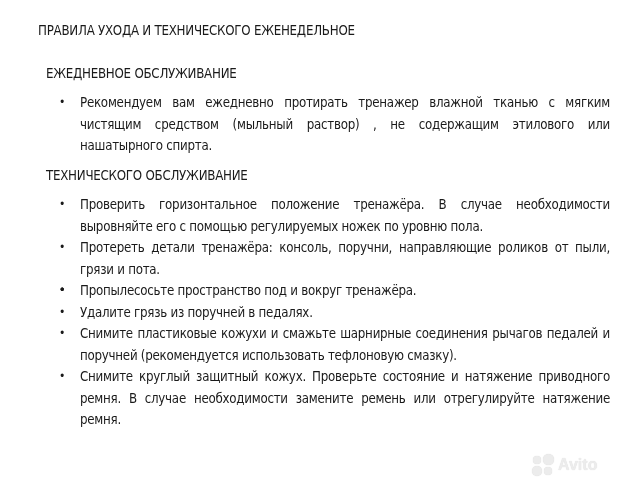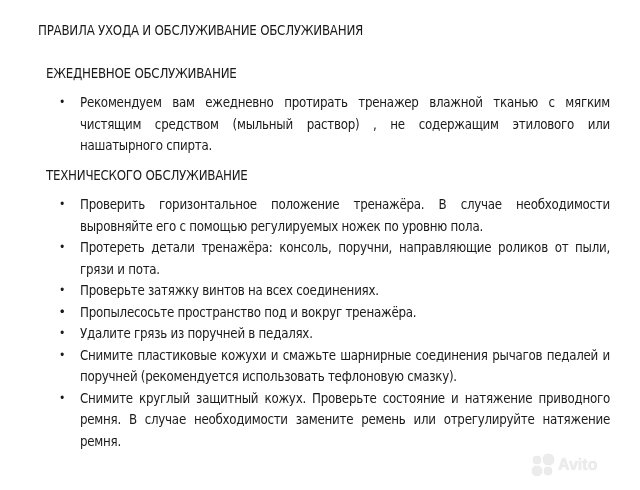--- a/index.html
+++ b/index.html
@@ -75,40 +75,40 @@
       position: absolute;
       border-radius: 50%;
       background: #ececec;
       box-shadow: 0 0 1px #d0d0d0;
     }
   </style>
 </head>
 <body>
 
 <div class="page">
-  <h1 class="doc-title">ПРАВИЛА УХОДА И ОБСЛУЖИВАНИЕ ОБСЛУЖИВАНИЯ</h1>
+  <h1 class="doc-title">ПРАВИЛА УХОДА И ТЕХНИЧЕСКОГО ЕЖЕНЕДЕЛЬНОЕ</h1>
 
   <div>
     <h2 class="section-heading">ЕЖЕДНЕВНОЕ ОБСЛУЖИВАНИЕ</h2>
     <ul class="bullets">
       <li><span class="dot">•</span><span>Рекомендуем вам ежедневно протирать тренажер влажной тканью с мягким чистящим средством (мыльный раствор) , не содержащим этилового или нашатырного спирта.</span></li>
     </ul>
   </div>
 
   <div>
     <h2 class="section-heading">ТЕХНИЧЕСКОГО ОБСЛУЖИВАНИЕ</h2>
     <ul class="bullets">
       <li><span class="dot">•</span><span>Проверить горизонтальное положение тренажёра. В случае необходимости выровняйте его с помощью регулируемых ножек по уровню пола.</span></li>
       <li><span class="dot">•</span><span>Протереть детали тренажёра: консоль, поручни, направляющие роликов от пыли, грязи и пота.</span></li>
     </ul>
   </div>
 
   <div>
     <ul class="bullets">
-      <li><span class="dot">•</span><span>Проверьте затяжку винтов на всех соединениях.</span></li>
+      <li><span class="dot">•</span></li>
       <li><span class="dot">•</span></li>
       <li><span class="dot">•</span><span>Пропылесосьте пространство под и вокруг тренажёра.</span></li>
       <li><span class="dot">•</span><span>Удалите грязь из поручней в педалях.</span></li>
     </ul>
   </div>
 
   <div>
     <ul class="bullets">
       <li><span class="dot">•</span><span>Снимите пластиковые кожухи и смажьте шарнирные соединения рычагов педалей и поручней (рекомендуется использовать тефлоновую смазку).</span></li>
       <li><span class="dot">•</span><span>Снимите круглый защитный кожух. Проверьте состояние и натяжение приводного ремня. В случае необходимости замените ремень или отрегулируйте натяжение ремня.</span></li>

